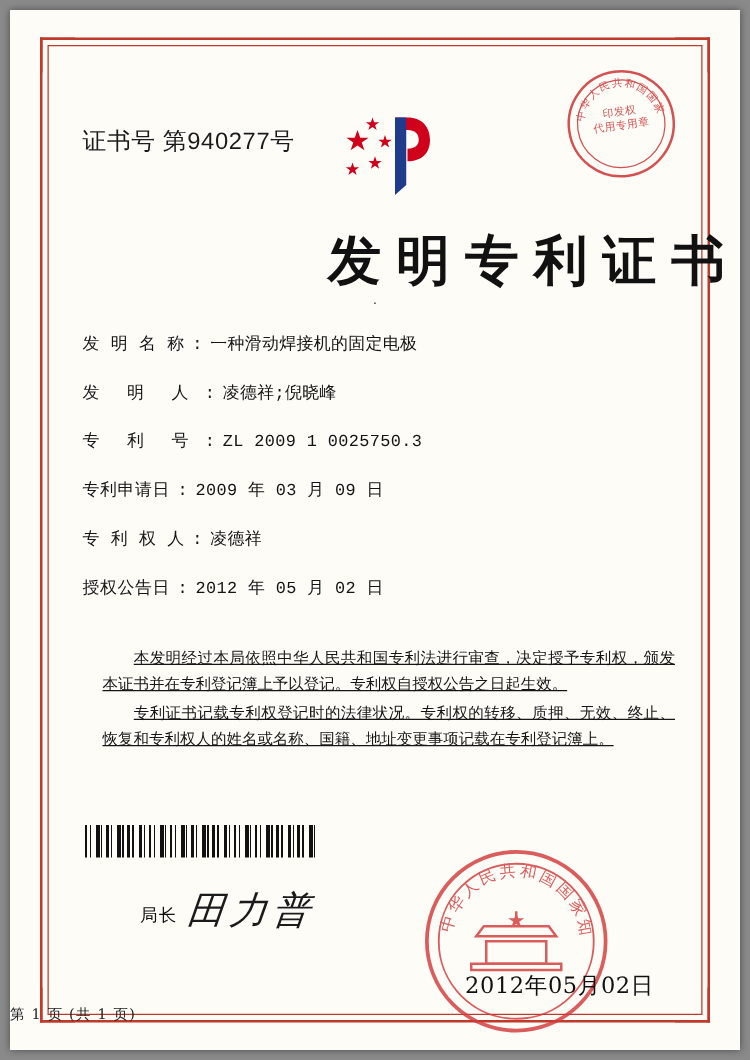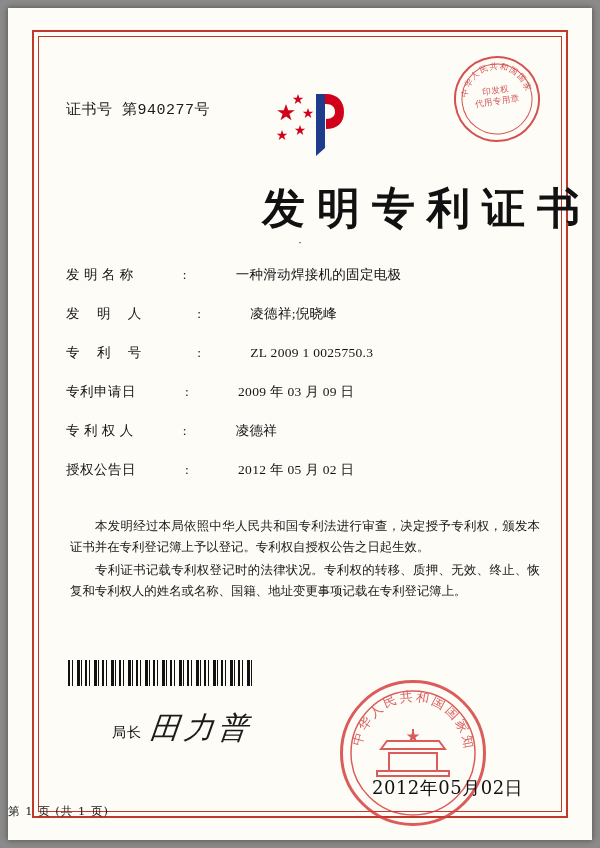--- a/index.html
+++ b/index.html
@@ -34,22 +34,22 @@
   }
   .corner.tl{left:24px;top:22px;border-right:none;border-bottom:none;}
   .corner.tr{right:24px;top:22px;border-left:none;border-bottom:none;}
   .corner.bl{left:24px;bottom:22px;border-right:none;border-top:none;}
   .corner.br{right:24px;bottom:22px;border-left:none;border-top:none;}
 
   
   .cert-no{
     position:absolute;
     left:58px;top:92px;
-    font-family:Liberation Mono, monospace;
-    font-size:15px;
+    font-family:Liberation Sans, sans-serif;
+    font-size:19px;
     color:#1a1a1a;
     letter-spacing:.5px;
   }
 
   
   .emblem{
     position:absolute;
     left:262px;top:78px;
     width:80px;height:80px;
   }
@@ -99,24 +99,23 @@
 
   
   .fields{
     position:absolute;
     left:58px;top:258px;right:56px;
   }
   .field-row{
     display:flex;
     align-items:baseline;
     margin-bottom:21px;
-    font-family:Liberation Serif, serif;
+    font-family:Liberation Mono, monospace;
     font-size:13.5px;
     color:#141414;
-    gap:43px;
   }
   .field-label{
     white-space:nowrap;
     letter-spacing:.5px;
   }
   .field-label.sp1{letter-spacing:7px;}
   .field-label.sp2{letter-spacing:7px;}
   .field-value{
     margin-left:6px;
     letter-spacing:.3px;
@@ -125,21 +124,21 @@
   
   .body-text{
     position:absolute;
     left:58px;right:52px;top:508px;
     font-family:"DejaVu Serif", serif;
     font-size:12.4px;
     line-height:20.5px;
     color:#161616;
     text-align:justify;
   }
-  .body-text p{margin:0 0 3px 4px;text-indent:25px;}
+  .body-text p{margin:0 0 3px 16px;text-indent:25px;text-decoration:underline;}
 
   
   .barcode{
     position:absolute;
     left:60px;top:652px;
     width:185px;height:26px;
     background:
       repeating-linear-gradient(to right,
         #111 0 2px, transparent 2px 4px,
         #111 4px 5px, transparent 5px 9px,

